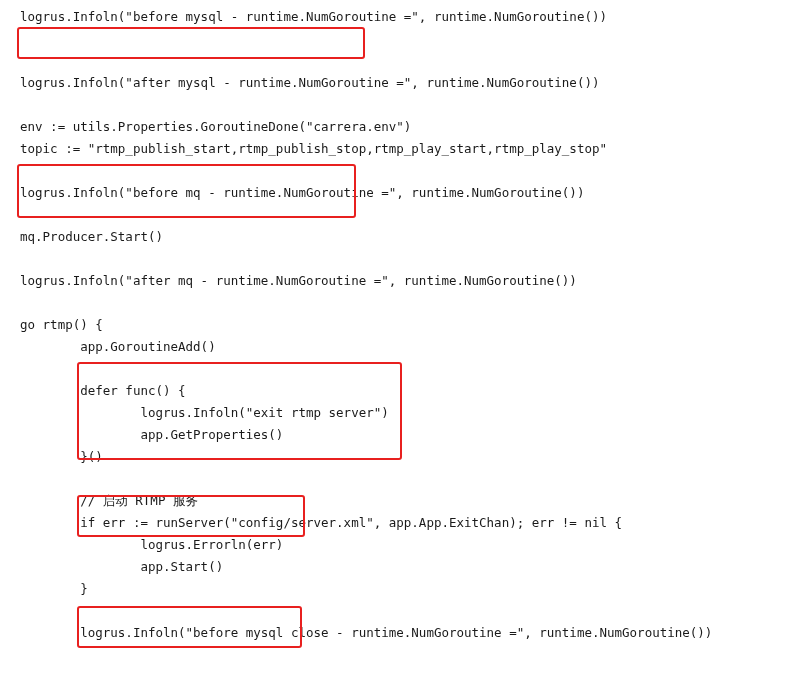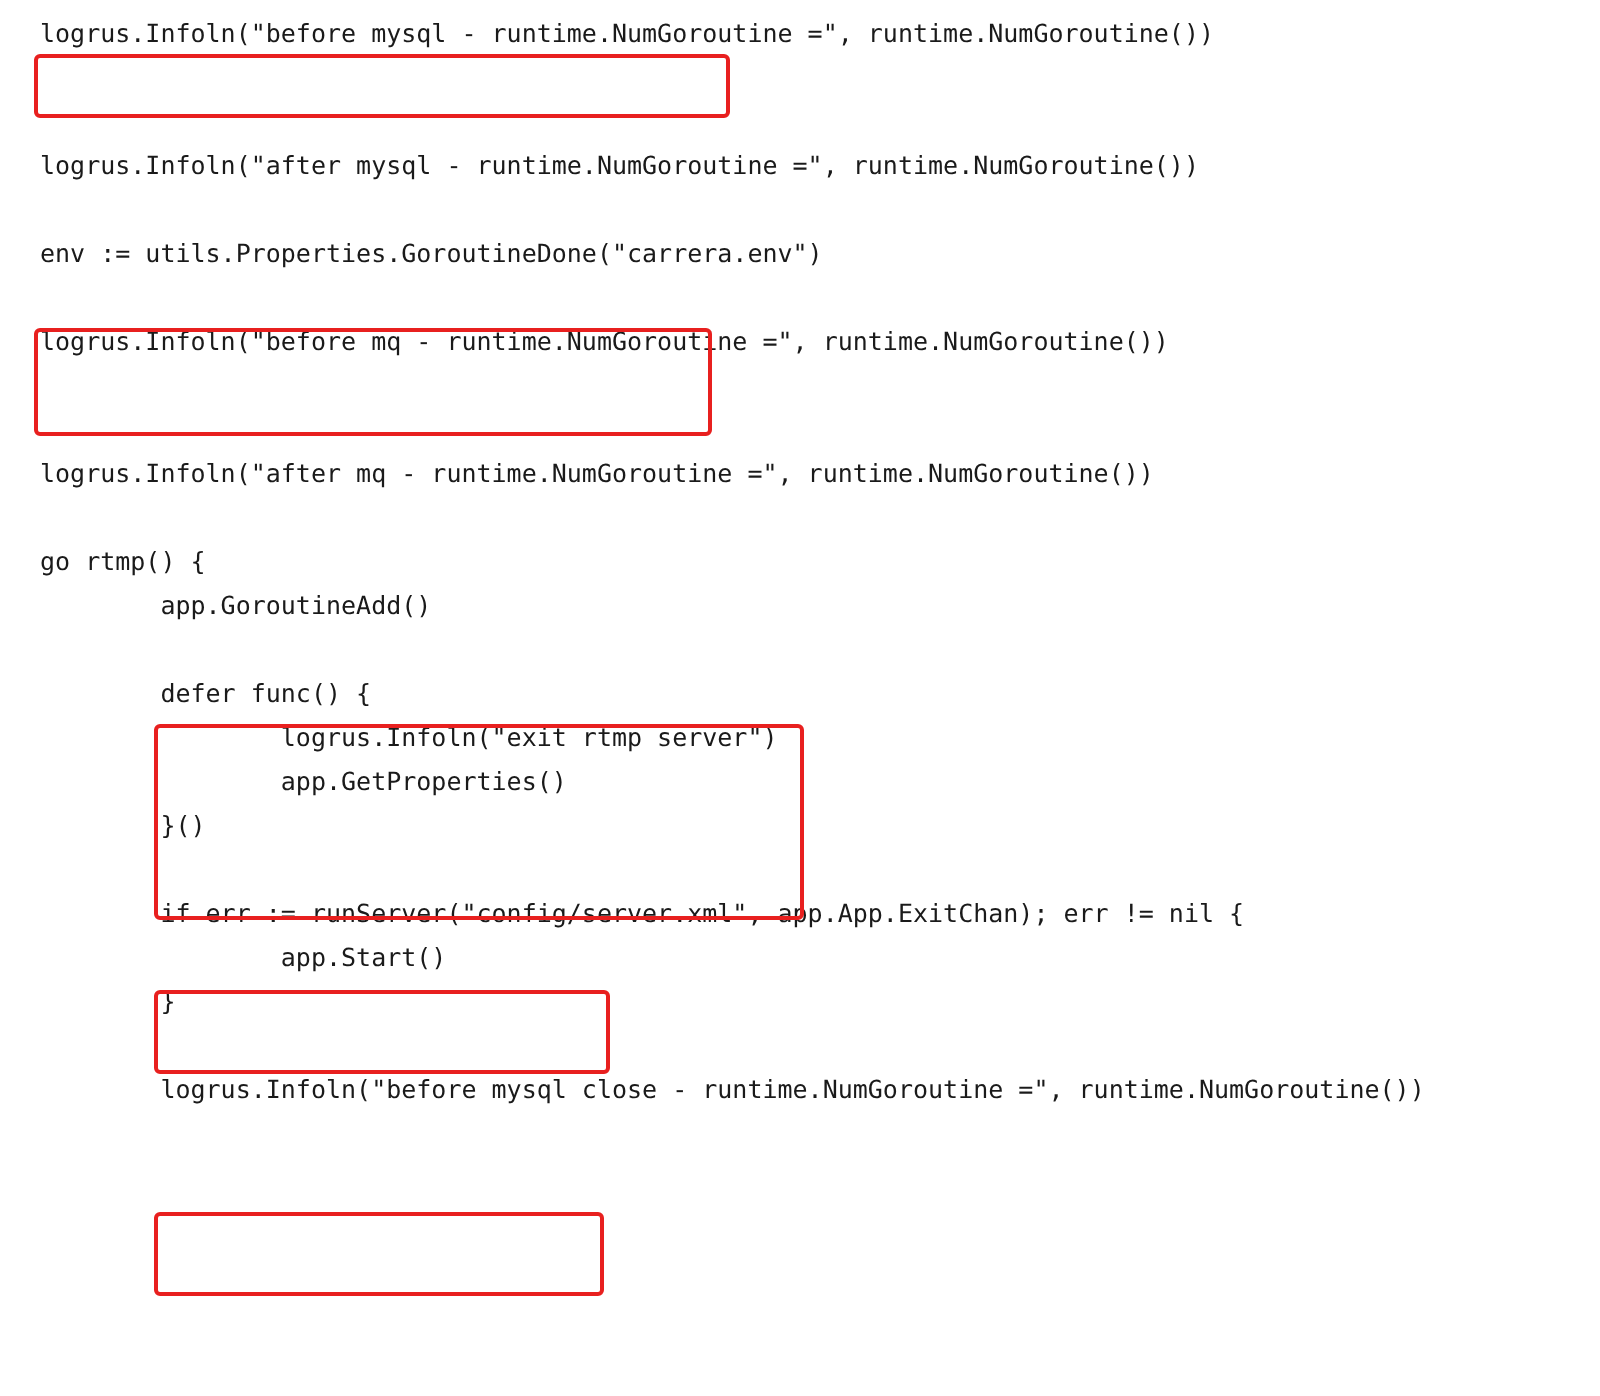--- a/index.html
+++ b/index.html
@@ -54,35 +54,39 @@
 <body>
 
 <div id="page">
   <div class="code-area">
     <div class="line">logrus.Infoln("before mysql - runtime.NumGoroutine =", runtime.NumGoroutine())</div>
     <div class="line blank"></div>
     <div class="line blank"></div>
     <div class="line">logrus.Infoln("after mysql - runtime.NumGoroutine =", runtime.NumGoroutine())</div>
     <div class="line blank"></div>
     <div class="line">env := utils.Properties.GoroutineDone("carrera.env")</div>
+    <div class="line">topic := "rtmp_publish_start,rtmp_publish_stop,rtmp_play_start,rtmp_play_stop"</div>
     <div class="line blank"></div>
     <div class="line">logrus.Infoln("before mq - runtime.NumGoroutine =", runtime.NumGoroutine())</div>
     <div class="line blank"></div>
+    <div class="line">mq.Producer.Start()</div>
     <div class="line blank"></div>
     <div class="line">logrus.Infoln("after mq - runtime.NumGoroutine =", runtime.NumGoroutine())</div>
     <div class="line blank"></div>
     <div class="line">go rtmp() {</div>
     <div class="line">        app.GoroutineAdd()</div>
     <div class="line blank"></div>
     <div class="line">        defer func() {</div>
     <div class="line">                logrus.Infoln("exit rtmp server")</div>
     <div class="line">                app.GetProperties()</div>
     <div class="line">        }()</div>
     <div class="line blank"></div>
+    <div class="line">        // 启动 RTMP 服务</div>
     <div class="line">        if err := runServer("config/server.xml", app.App.ExitChan); err != nil {</div>
+    <div class="line">                logrus.Errorln(err)</div>
     <div class="line">                app.Start()</div>
     <div class="line">        }</div>
     <div class="line blank"></div>
     <div class="line">        logrus.Infoln("before mysql close - runtime.NumGoroutine =", runtime.NumGoroutine())</div>
 
   </div>
 
   <div class="highlight-box" id="hl0" style="left: 17px; top: 27px; width: 348px; height: 32px; border-color: rgb(232, 32, 31);"></div>
   <div class="highlight-box" id="hl1" style="left: 17px; top: 164px; width: 339px; height: 54px; border-color: rgb(232, 32, 31);"></div>
   <div class="highlight-box" id="hl2" style="left: 77px; top: 362px; width: 325px; height: 98px; border-color: rgb(232, 32, 31);"></div>

